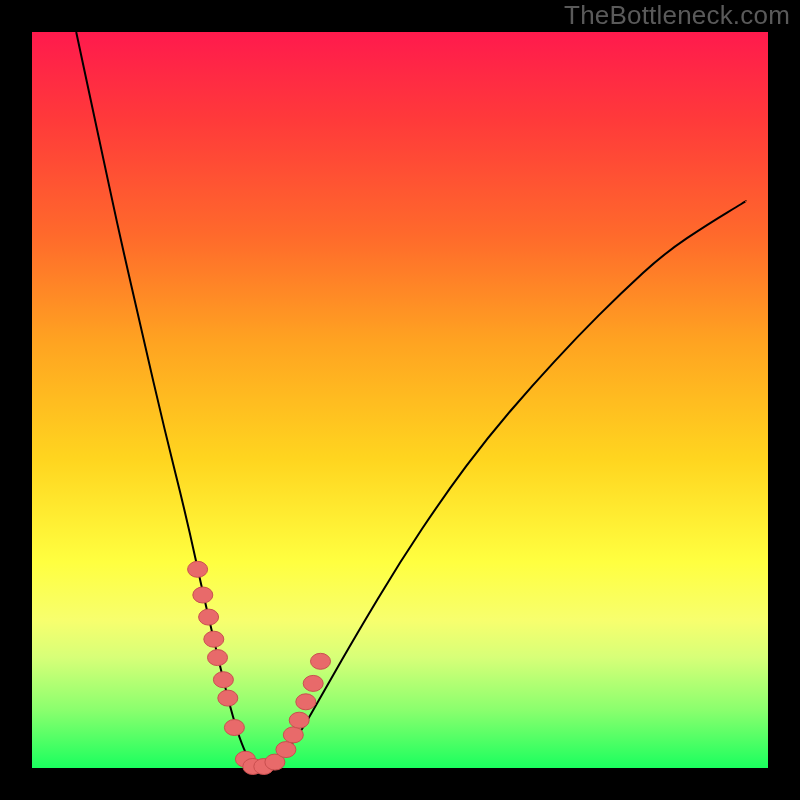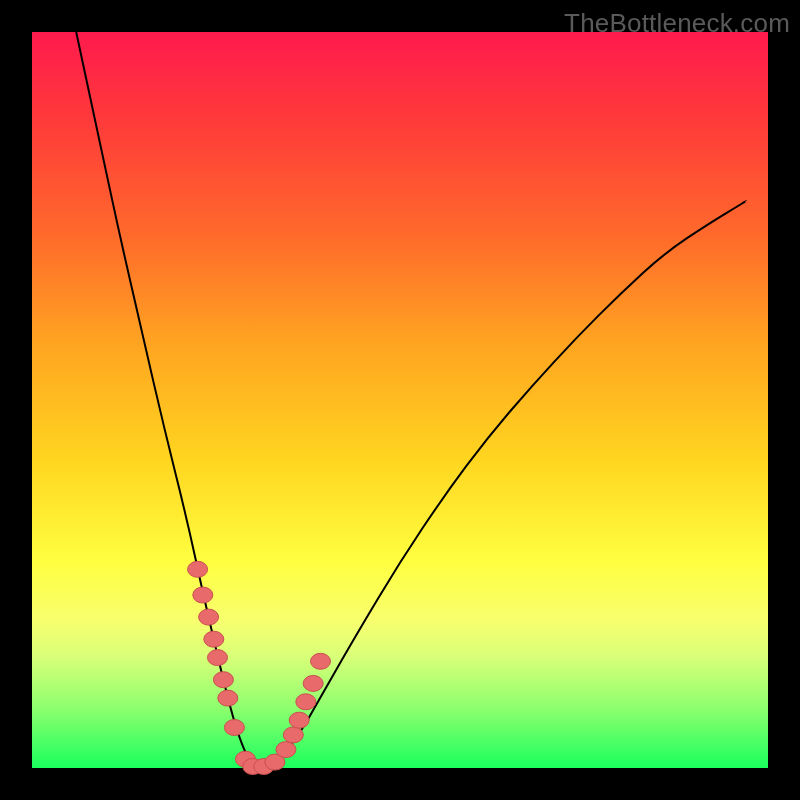--- a/index.html
+++ b/index.html
@@ -30,21 +30,21 @@
       #ffa321 42%,
       #ffd51f 58%,
       #ffff40 72%,
       #f7ff6e 80%,
       #d7ff78 85%,
       #8cff6e 92%,
       #1aff5e 100%);
   }
   .watermark {
     position: absolute;
-    top: 8px;
+    top: 0;
     right: 10px;
     color: #5a5a5a;
     font-size: 26px;
     font-weight: 500;
     letter-spacing: 0.2px;
     user-select: none;
   }
   svg.curve {
     position: absolute;
     left: 0;

